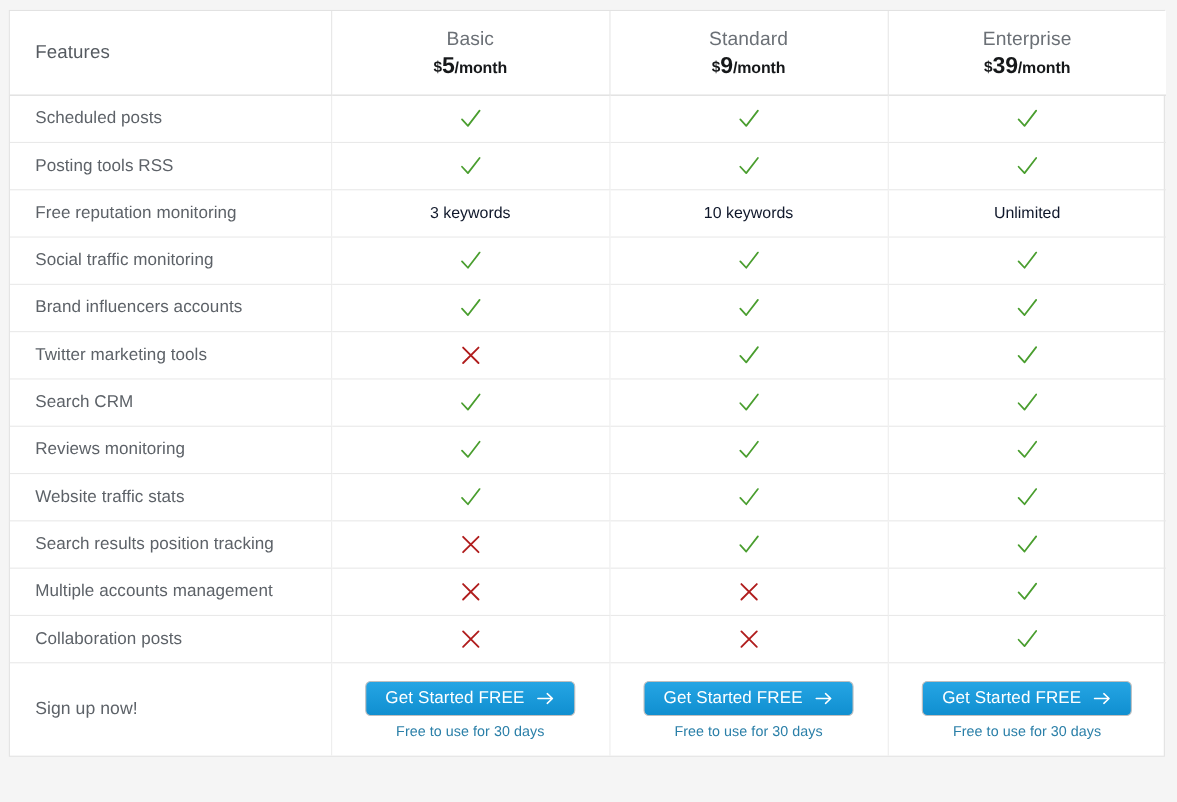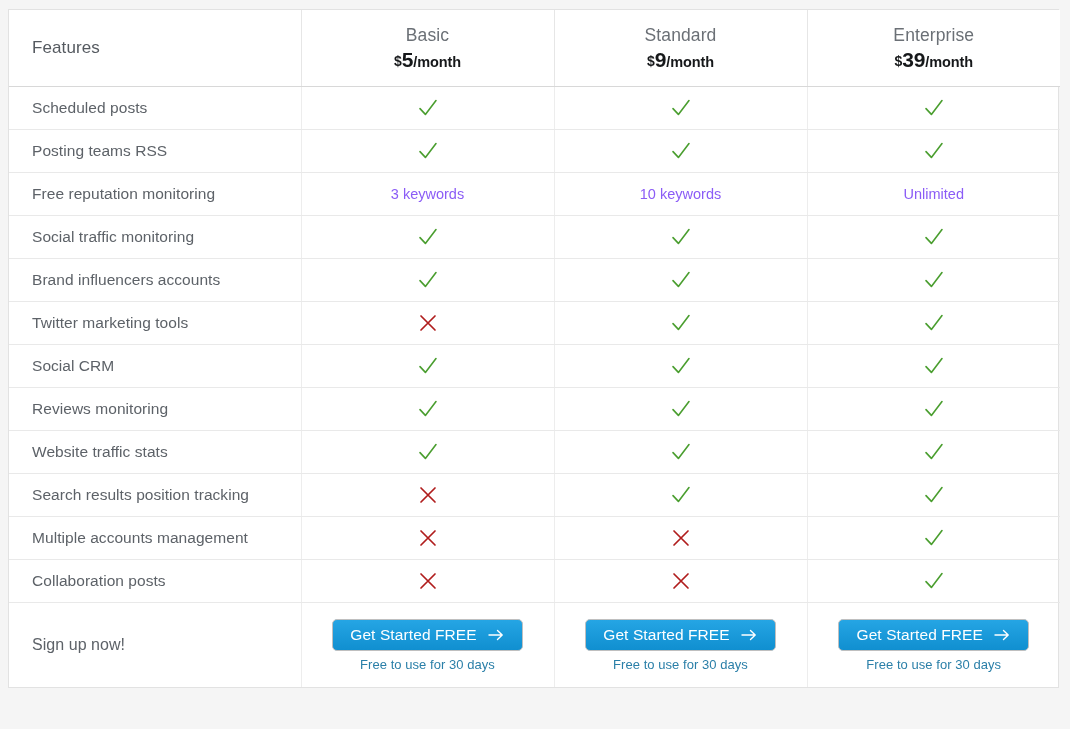--- a/index.html
+++ b/index.html
@@ -102,21 +102,21 @@
   tbody td.feature-label {
     border-left: none;
     text-align: left;
     padding-left: 23px;
     font-size: 15.5px;
     color: #5d6268;
     letter-spacing: .05px;
   }
   tbody td.value-text {
     font-size: 14.5px;
-    color: #8b5cf6;
+    color: #0f172a;
   }
 
   
   .mark {
     display: inline-block;
     width: 22px;
     height: 22px;
     line-height: 0;
     vertical-align: middle;
   }
@@ -212,21 +212,21 @@
                   <path d="M3 11.6 L8.4 17.4 L19 3.6" fill="none" stroke="#4a9e2f" stroke-width="1.6" stroke-linecap="round" stroke-linejoin="round"></path>
                 </svg></span></td>
             <td><span class="mark"><svg width="22" height="22" viewBox="0 0 22 22">
                   <path d="M3 11.6 L8.4 17.4 L19 3.6" fill="none" stroke="#4a9e2f" stroke-width="1.6" stroke-linecap="round" stroke-linejoin="round"></path>
                 </svg></span></td>
             <td><span class="mark"><svg width="22" height="22" viewBox="0 0 22 22">
                   <path d="M3 11.6 L8.4 17.4 L19 3.6" fill="none" stroke="#4a9e2f" stroke-width="1.6" stroke-linecap="round" stroke-linejoin="round"></path>
                 </svg></span></td>
           </tr>
           <tr>
-            <td class="feature-label">Posting teams RSS</td>
+            <td class="feature-label">Posting tools RSS</td>
             <td><span class="mark"><svg width="22" height="22" viewBox="0 0 22 22">
                   <path d="M3 11.6 L8.4 17.4 L19 3.6" fill="none" stroke="#4a9e2f" stroke-width="1.6" stroke-linecap="round" stroke-linejoin="round"></path>
                 </svg></span></td>
             <td><span class="mark"><svg width="22" height="22" viewBox="0 0 22 22">
                   <path d="M3 11.6 L8.4 17.4 L19 3.6" fill="none" stroke="#4a9e2f" stroke-width="1.6" stroke-linecap="round" stroke-linejoin="round"></path>
                 </svg></span></td>
             <td><span class="mark"><svg width="22" height="22" viewBox="0 0 22 22">
                   <path d="M3 11.6 L8.4 17.4 L19 3.6" fill="none" stroke="#4a9e2f" stroke-width="1.6" stroke-linecap="round" stroke-linejoin="round"></path>
                 </svg></span></td>
           </tr>
@@ -266,21 +266,21 @@
                   <path d="M4 4 L18 18 M18 4 L4 18" fill="none" stroke="#b01d1d" stroke-width="1.7" stroke-linecap="round"></path>
                 </svg></span></td>
             <td><span class="mark"><svg width="22" height="22" viewBox="0 0 22 22">
                   <path d="M3 11.6 L8.4 17.4 L19 3.6" fill="none" stroke="#4a9e2f" stroke-width="1.6" stroke-linecap="round" stroke-linejoin="round"></path>
                 </svg></span></td>
             <td><span class="mark"><svg width="22" height="22" viewBox="0 0 22 22">
                   <path d="M3 11.6 L8.4 17.4 L19 3.6" fill="none" stroke="#4a9e2f" stroke-width="1.6" stroke-linecap="round" stroke-linejoin="round"></path>
                 </svg></span></td>
           </tr>
           <tr>
-            <td class="feature-label">Social CRM</td>
+            <td class="feature-label">Search CRM</td>
             <td><span class="mark"><svg width="22" height="22" viewBox="0 0 22 22">
                   <path d="M3 11.6 L8.4 17.4 L19 3.6" fill="none" stroke="#4a9e2f" stroke-width="1.6" stroke-linecap="round" stroke-linejoin="round"></path>
                 </svg></span></td>
             <td><span class="mark"><svg width="22" height="22" viewBox="0 0 22 22">
                   <path d="M3 11.6 L8.4 17.4 L19 3.6" fill="none" stroke="#4a9e2f" stroke-width="1.6" stroke-linecap="round" stroke-linejoin="round"></path>
                 </svg></span></td>
             <td><span class="mark"><svg width="22" height="22" viewBox="0 0 22 22">
                   <path d="M3 11.6 L8.4 17.4 L19 3.6" fill="none" stroke="#4a9e2f" stroke-width="1.6" stroke-linecap="round" stroke-linejoin="round"></path>
                 </svg></span></td>
           </tr>

